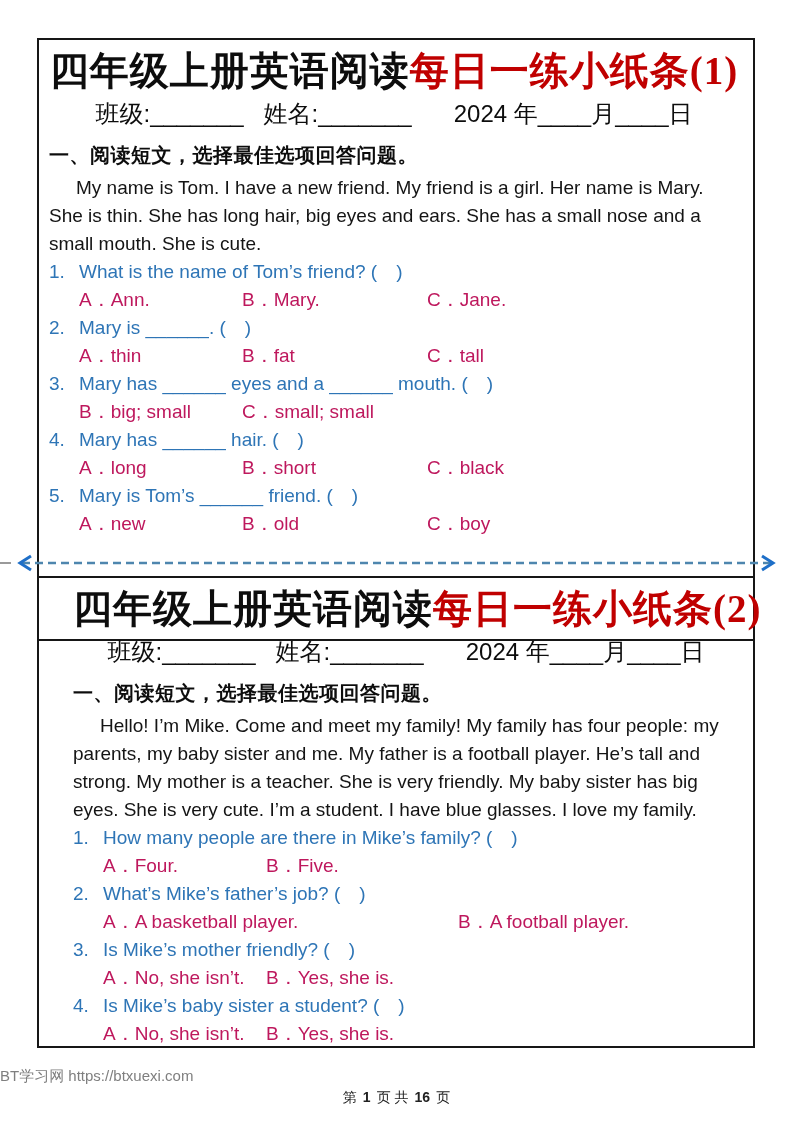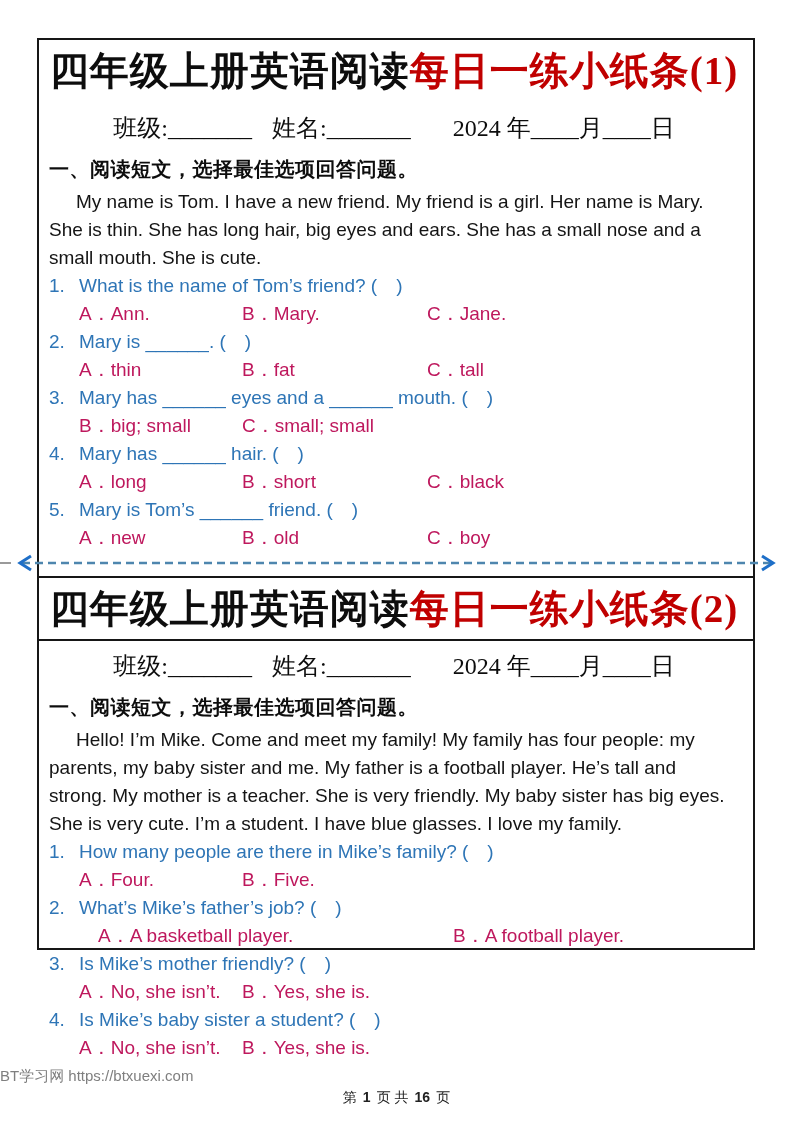--- a/index.html
+++ b/index.html
@@ -5,33 +5,33 @@
   html,body{margin:0;padding:0;}
   body{
     width:793px;height:1122px;position:relative;background:#ffffff;
     font-family:"Liberation Sans", sans-serif;color:#111;overflow:hidden;
   }
   .box{
     position:absolute;left:37px;width:718px;box-sizing:border-box;
     border:2px solid #161616;background:transparent;
   }
   #box1{top:38px;height:603px;}
-  #box2{top:576px;height:374px;}
+  #box2{top:576px;height:472px;padding-left:24px;}
   .box-inner{padding:2px 14px 0 10px;}
 
   .sheet-title{
     text-align:center;font-family:"Liberation Serif", serif;font-weight:bold;
     font-size:39px;line-height:50px;margin-top:4px;letter-spacing:1px;white-space:nowrap;
   }
   .sheet-title .t-red{color:#c00000;}
   .sheet-title .t-black{color:#0d0d0d;}
 
   .fields{
-    text-align:center;font-family:Liberation Serif, serif;font-size:24px;
-    line-height:36px;margin-top:14px;color:#0d0d0d;white-space:nowrap;
+    text-align:center;font-family:Liberation Sans, sans-serif;font-size:24px;
+    line-height:36px;margin-top:0;color:#0d0d0d;white-space:nowrap;
   }
   .fields .gap-sm{margin-left:20px;}
   .fields .gap-lg{margin-left:42px;}
 
   .section-heading{
     font-weight:bold;font-size:20px;line-height:30px;margin-top:8px;color:#0d0d0d;
     font-family:"Liberation Serif", serif;letter-spacing:0.5px;
   }
 
   .passage{
@@ -39,21 +39,21 @@
     text-indent:27px;text-align:left;
   }
 
   .q-row{display:flex;color:#2e75b6;font-size:19px;line-height:28px;}
   .q-num{width:30px;flex:none;}
   .q-text{flex:1;}
 
   .opts{display:flex;padding-left:30px;font-size:19px;line-height:28px;color:#be185d;}
   .opt{min-width:163px;}
   .opts .opt:nth-child(2){min-width:185px;}
-  .opts.wide .opt:first-child{min-width:355px;margin-left:19px;}
+  .opts.wide .opt:first-child{min-width:355px;}
 
   #divider{position:absolute;left:0;top:554px;width:793px;height:18px;}
 
   #footer-site{
     position:absolute;left:0;top:1066px;width:100%;text-align:left;
     color:#7f7f7f;font-size:15px;line-height:20px;
   }
   #footer-page{
     position:absolute;left:0;top:1088px;width:100%;text-align:center;
     color:#222;font-size:14px;line-height:18px;

